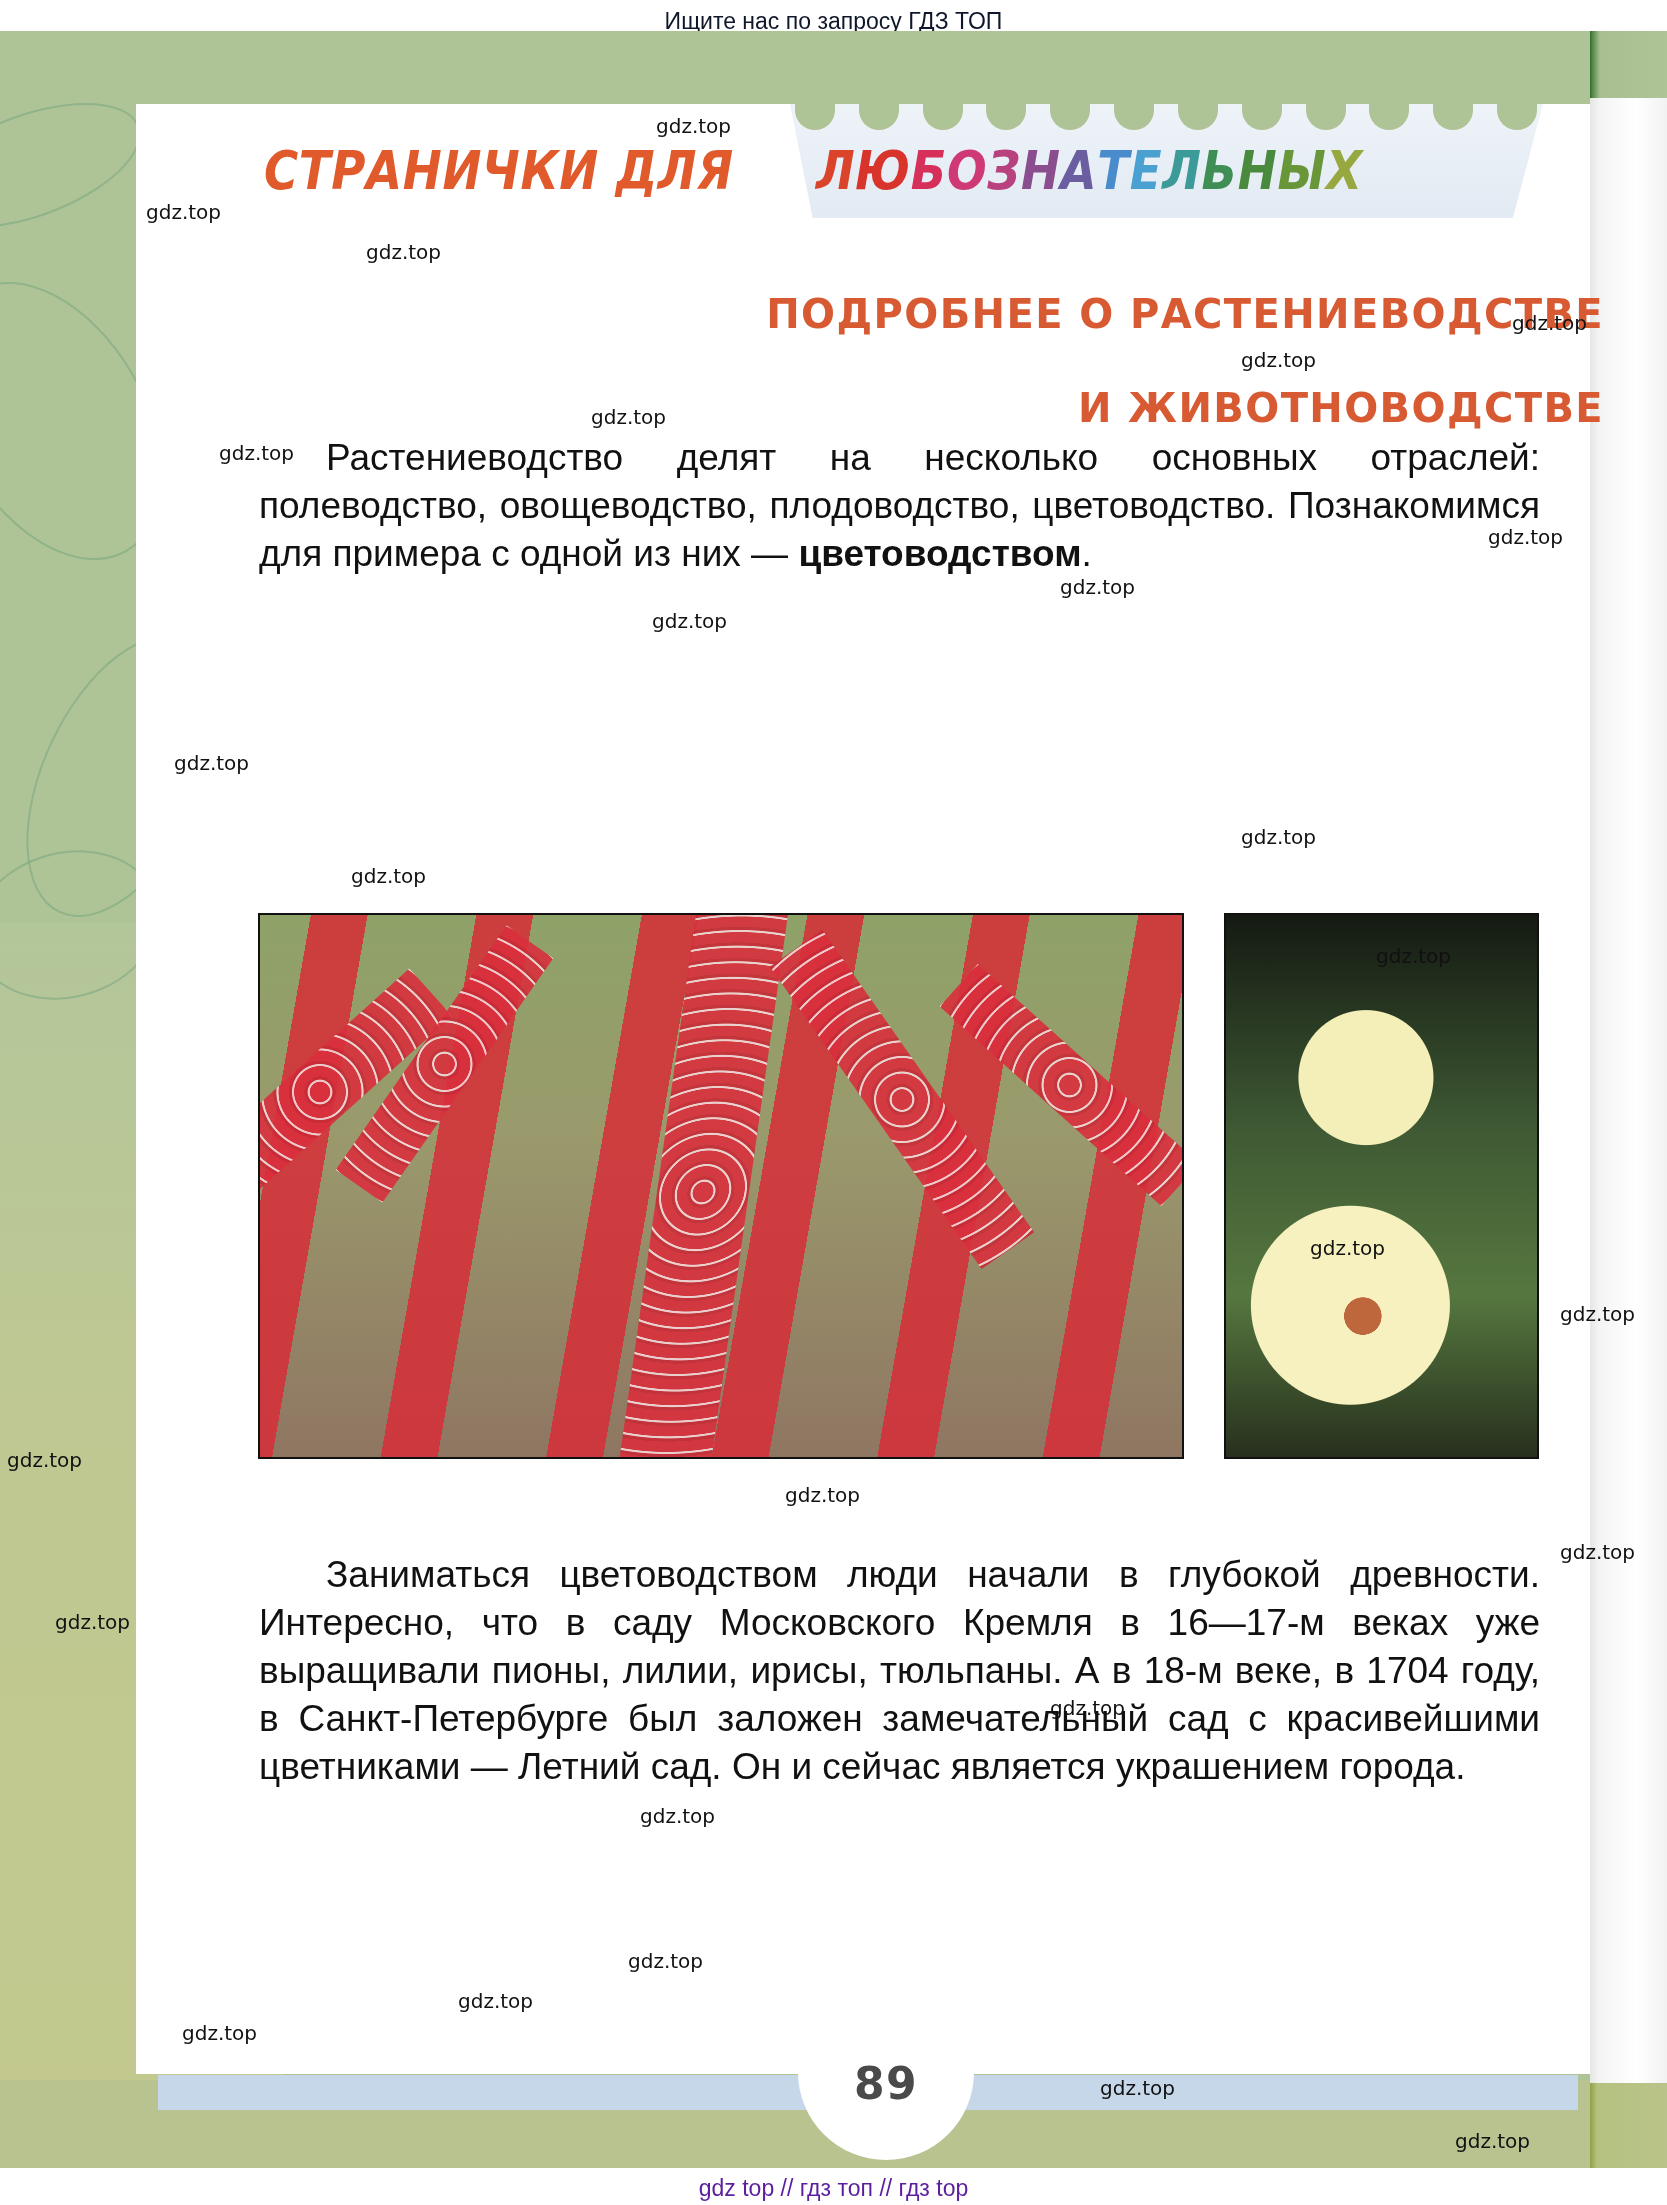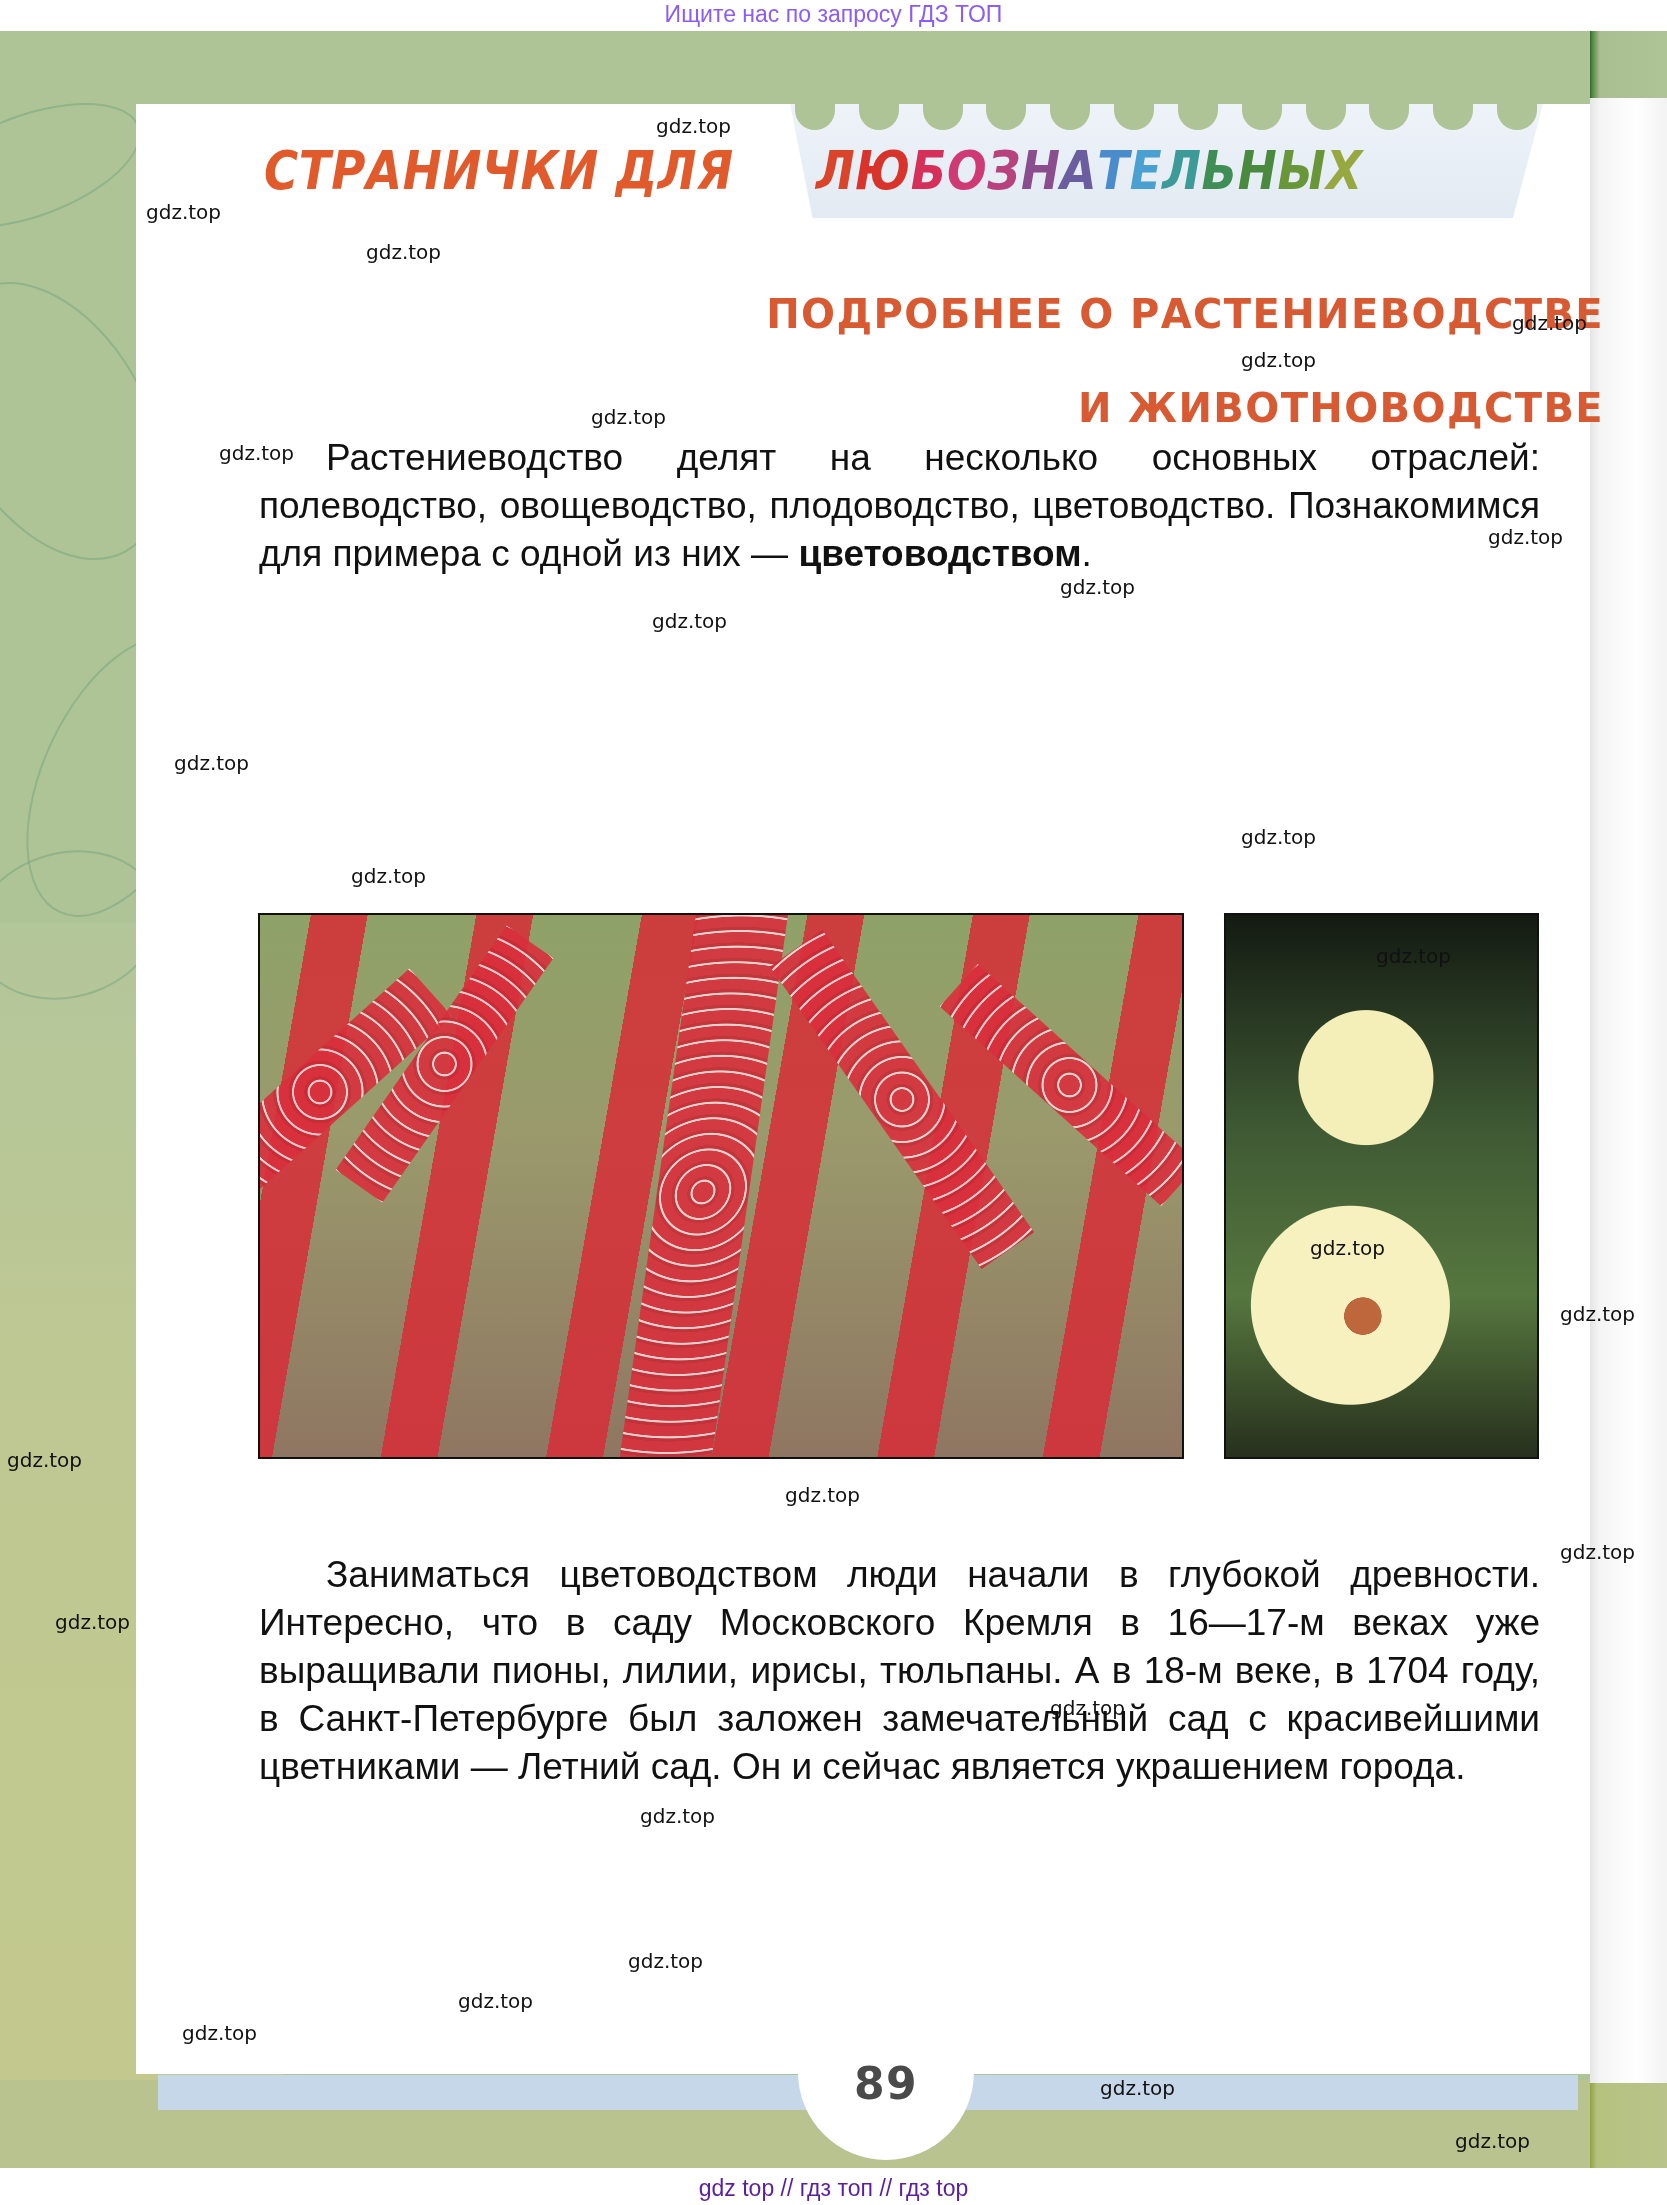--- a/index.html
+++ b/index.html
@@ -1,19 +1,19 @@
 <!DOCTYPE html>
 <html style="font-size:11.4px"><head>
 <meta charset="utf-8">
 <style>
   html, body { margin:0; padding:0; }
   body { width:1667px; height:2205px; position:relative; overflow:hidden; background:#ffffff; font-family:"Liberation Sans", sans-serif; }
   .abs { position:absolute; }
   .topbar { left:0; top:0; width:1667px; height:31px; background:#fff; text-align:center; }
-  .topbar span { display:inline-block; margin-top:1px; font-family:"Liberation Sans", sans-serif; font-size:23px; color:#8b5cf6; }
+  .topbar span { display:inline-block; margin-top:8px; font-family:"Liberation Sans", sans-serif; font-size:23px; color:#0f172a; }
   .bg-green { left:0; top:31px; width:1667px; height:2137px; background:#aec396; }
   .bg-lower { left:0; top:923px; width:284px; height:1246px; background:linear-gradient(180deg,#b3c69a 0%,#bfc892 40%,#c3c98e 100%); }
   .bg-bottom { left:0; top:2080px; width:1604px; height:89px; background:#b8c38f; }
   .gutter { left:1590px; top:31px; width:77px; height:2137px; background:linear-gradient(90deg,#e4e6e4 0%,#f3f4f3 12%,#ffffff 60%,#f1f2f1 100%); }
   .gutter-top { left:1590px; top:31px; width:77px; height:67px; background:linear-gradient(90deg,#2f6a2f 0,#5a8b4a 2.8px,#a9bf92 10px,#aec396 100%); }
   .gutter-bot { left:1590px; top:2083px; width:77px; height:85px; background:linear-gradient(90deg,#8ea342 0,#b5c27f 7px,#b9c38a 100%); }
   .page { left:136px; top:104px; width:1454px; height:1970px; background:#ffffff; }
   .leaf { border:2.1px solid rgba(120,165,130,0.55); border-radius:50%; }
   .blueband { left:158px; top:2075px; width:1420px; height:35px; background:#c7d7ea; }
   .pgcircle { left:798px; top:1984px; width:176px; height:176px; border-radius:50%; background:#ffffff; }

